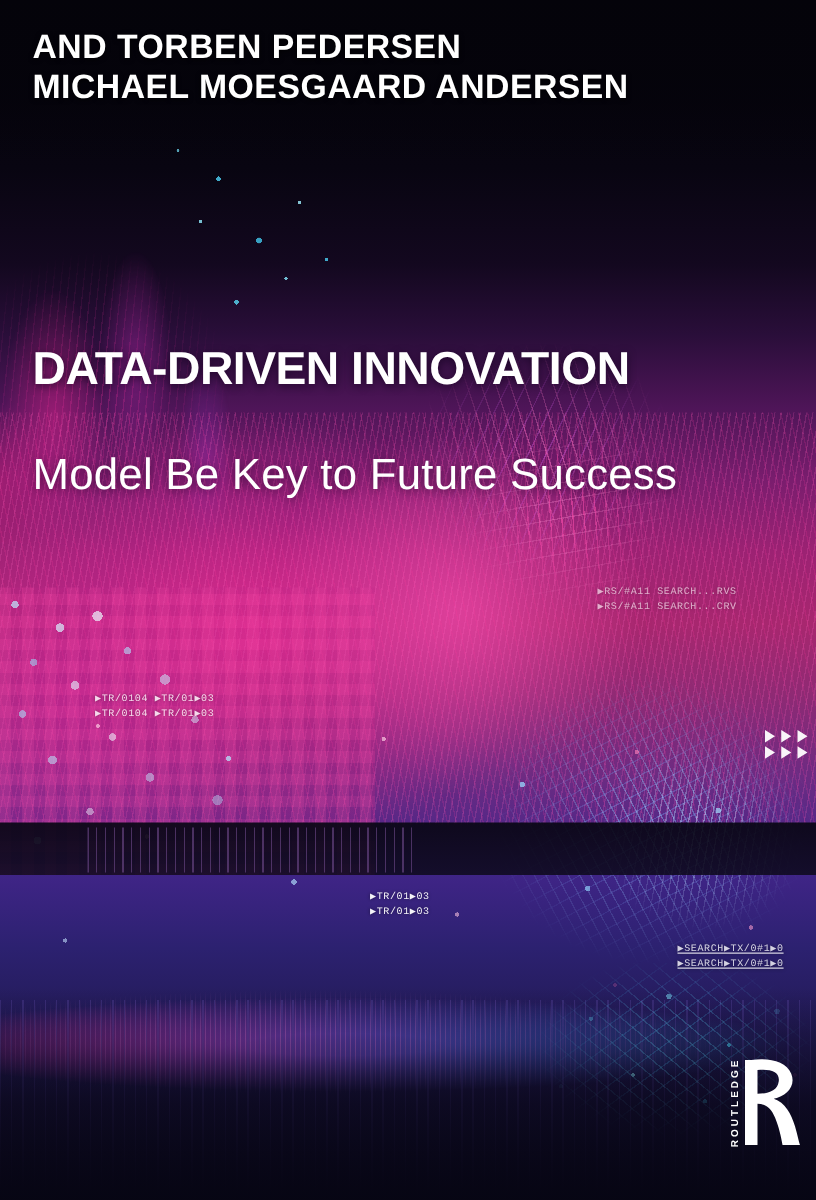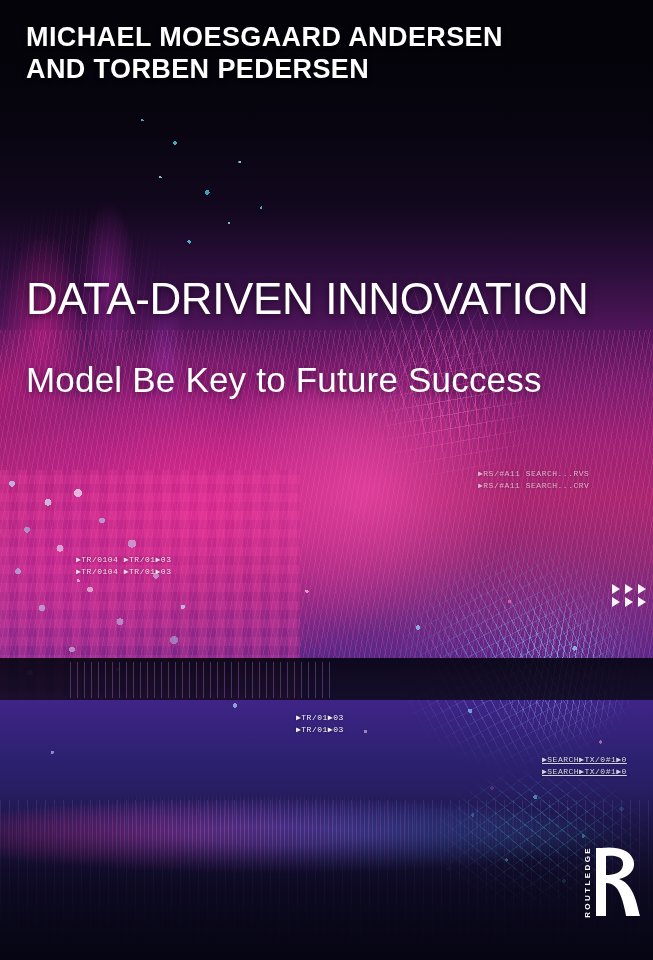--- a/index.html
+++ b/index.html
@@ -255,22 +255,22 @@
     font-size:27px;
     line-height:1.18;
     letter-spacing:.4px;
     text-shadow:0 1px 4px rgba(0,0,0,.85);
     z-index:20;
   }
 
   .title{
     position:absolute;left:26px;top:274px;
     color:#fff;
-    font-weight:400;
-    font-size:44px;
+    font-weight:700;
+    font-size:37px;
     letter-spacing:-.4px;
     white-space:nowrap;
     text-shadow:0 2px 7px rgba(20,0,30,.7);
     z-index:20;
   }
 
   .subtitle{
     position:absolute;left:26px;top:358px;
     color:#fff;
     font-weight:300;
@@ -370,22 +370,22 @@
   <div class="arrow-grid">
     <i></i>
     <i></i>
     <i></i>
     <i></i>
     <i></i>
     <i></i>
   </div>
 
   <div class="authors">
+    <div>AND TORBEN PEDERSEN</div>
     <div>MICHAEL MOESGAARD ANDERSEN</div>
-    <div>AND TORBEN PEDERSEN</div>
   </div>
 
   <div class="title">DATA-DRIVEN INNOVATION</div>
 
   <div class="subtitle">
     <div>Model Be Key to Future Success</div>
   </div>
 
   <div class="logo">
     <div class="logo-name">ROUTLEDGE</div>

